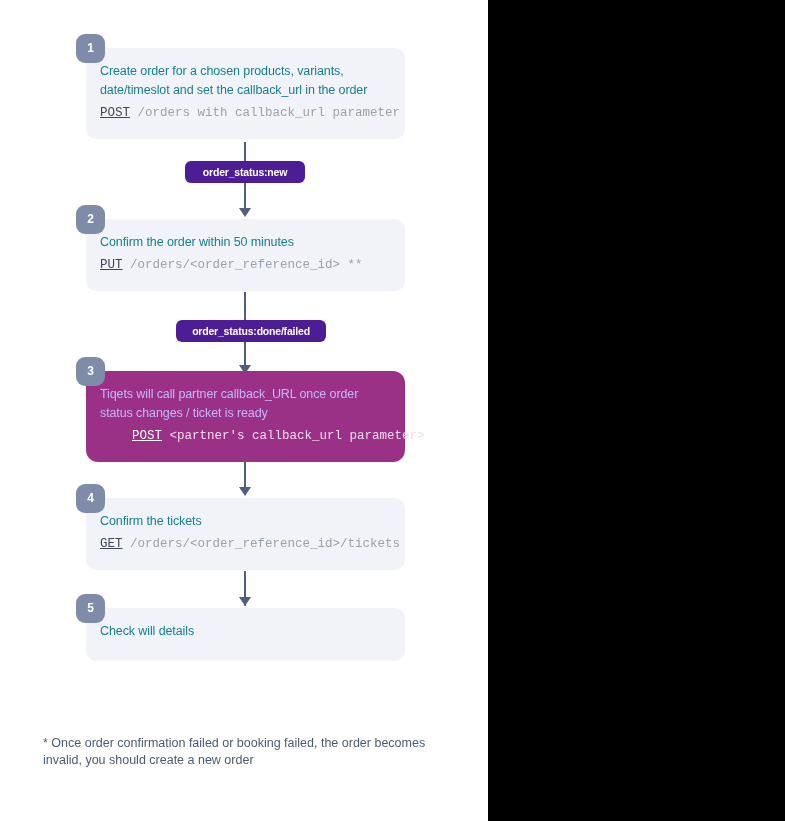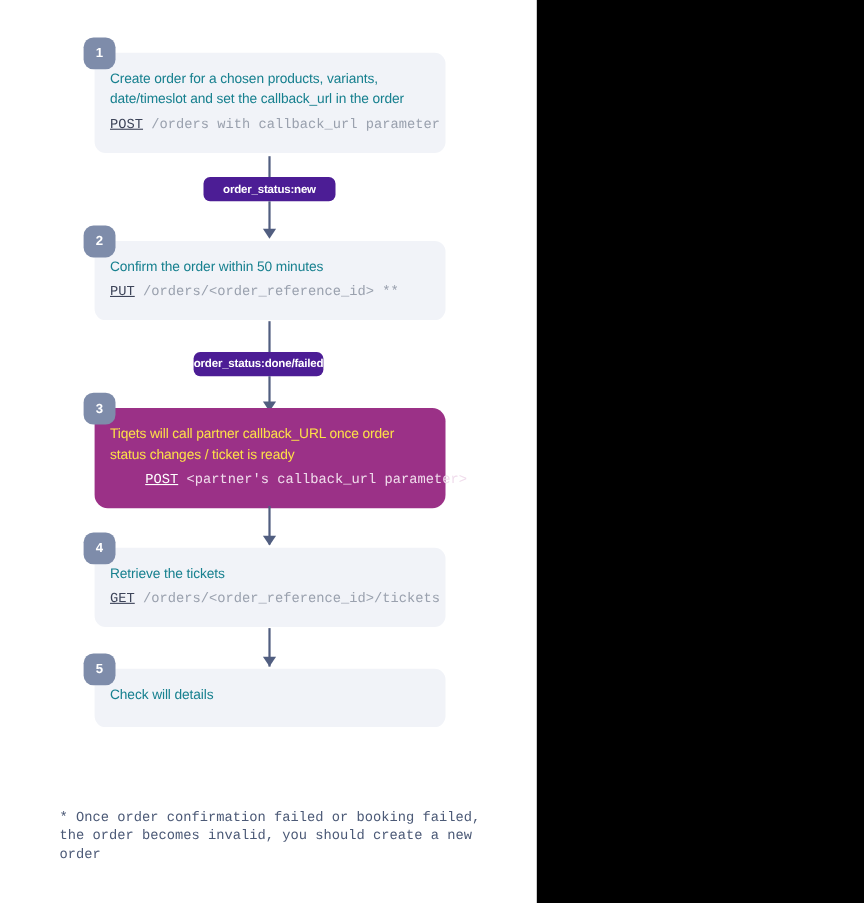--- a/index.html
+++ b/index.html
@@ -68,21 +68,21 @@
   .step-title {
     color: #17808f;
     font-size: 12.5px;
     font-weight: normal;
     line-height: 19px;
     padding: 0 18px 0 14px;
     margin: 0 0 4px 0;
     letter-spacing: -0.1px;
   }
   .step.accent .step-title {
-    color: #fde047;
+    color: #c4b5fd;
   }
 
   .step-code {
     font-family: "Liberation Mono", monospace;
     font-size: 12.5px;
     line-height: 19px;
     padding: 0 14px 0 14px;
     margin: 0;
     white-space: nowrap;
     color: #9aa1ae;
@@ -125,27 +125,27 @@
     font-weight: bold;
     line-height: 22px;
     text-align: center;
     font-family: "Liberation Sans", sans-serif;
     letter-spacing: -0.2px;
   }
 
   
   #footnote {
     position: absolute;
-    left: 54px;
+    left: 43px;
     top: 735px;
     width: 395px;
     color: #4c5a77;
     font-size: 12.5px;
     line-height: 17px;
-    font-family: Liberation Mono, monospace;
+    font-family: Liberation Sans, sans-serif;
   }
 </style>
 </head>
 <body>
 
 <div id="diagram">
 
   <div class="step" style="top:48px;">
     <div class="badge">1</div>
     <div class="step-title">Create order for a chosen products, variants, date/timeslot and set the callback_url in the order</div>
@@ -157,36 +157,36 @@
   <div class="connector" style="top:183px; height:28px;"></div>
   <div class="arrowhead" style="top:208px;"></div>
 
   <div class="step" style="top:219px;">
     <div class="badge">2</div>
     <div class="step-title">Confirm the order within 50 minutes</div>
     <div class="step-code"><span class="verb">PUT</span><span> /orders/&lt;order_reference_id&gt; **</span></div>
   </div>
 
   <div class="connector" style="top:292px; height:30px;"></div>
-  <div class="pill" style="top:320px; left:176px; width:118px;">order_status:done/failed</div>
+  <div class="pill" style="top:320px; left:176px; width:150px;">order_status:done/failed</div>
   <div class="connector" style="top:342px; height:26px;"></div>
   <div class="arrowhead" style="top:365px;"></div>
 
   <div class="step accent" style="top:371px;">
     <div class="badge">3</div>
     <div class="step-title">Tiqets will call partner callback_URL once order status changes / ticket is ready</div>
     <div class="step-code"><span class="verb">POST</span><span> &lt;partner's callback_url parameter&gt;</span></div>
   </div>
 
   <div class="connector" style="top:460px; height:35px;"></div>
   <div class="arrowhead" style="top:487px;"></div>
 
   <div class="step" style="top:498px;">
     <div class="badge">4</div>
-    <div class="step-title">Retrieve the tickets</div>
+    <div class="step-title">Confirm the tickets</div>
     <div class="step-code"><span class="verb">GET</span><span> /orders/&lt;order_reference_id&gt;/tickets</span></div>
   </div>
 
   <div class="connector" style="top:571px; height:35px;"></div>
   <div class="arrowhead" style="top:597px;"></div>
 
   <div class="step" style="top:608px;">
     <div class="badge">5</div>
     <div class="step-title">Check will details</div>
   </div>

